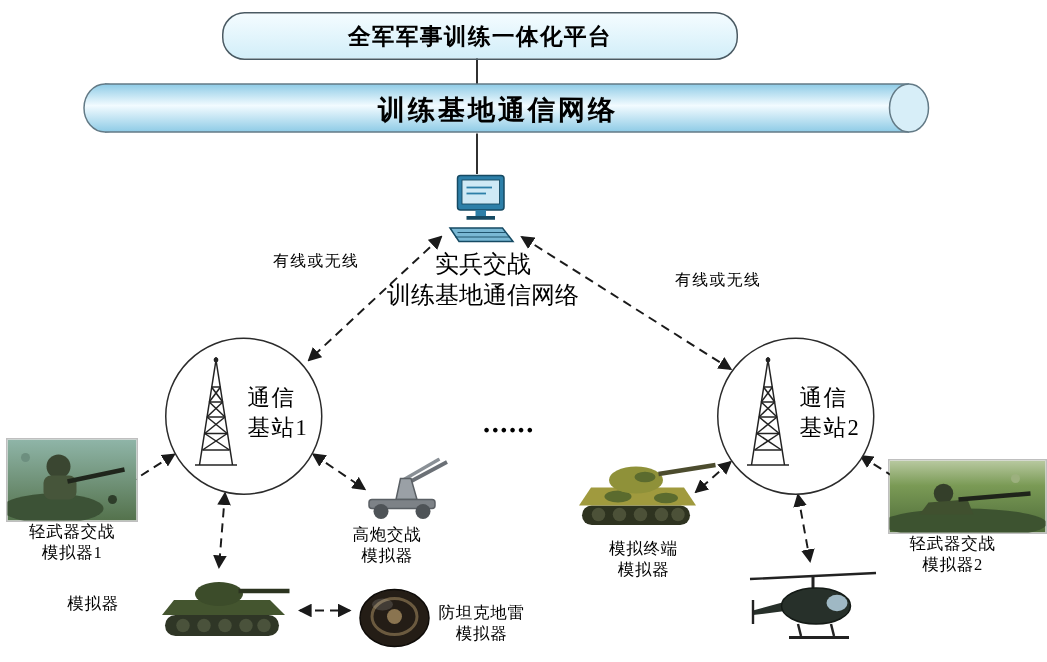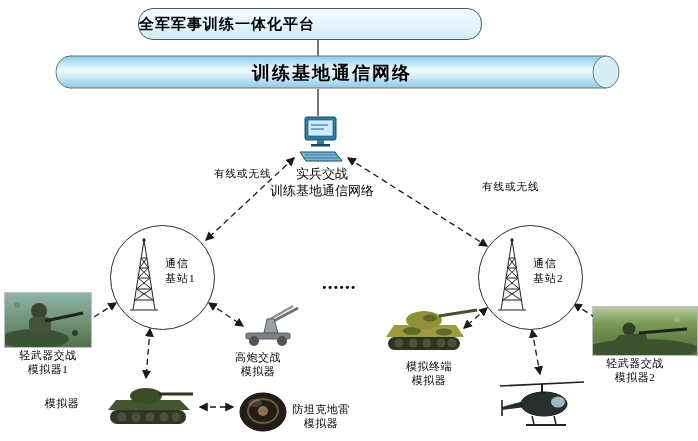--- a/index.html
+++ b/index.html
@@ -3,38 +3,38 @@
 <meta charset="utf-8">
 <style>
   html,body{margin:0;padding:0;background:#fff;}
   .canvas{
     position:relative;width:698px;height:441px;background:#fff;overflow:hidden;
     font-family:"Liberation Serif","DejaVu Serif",serif;color:#000;
   }
   .abs{position:absolute;}
   
   .platform-box{
-    left:138px;top:8px;width:342px;height:30px;
+    left:148px;top:8px;width:342px;height:30px;
     border:1px solid #4a5a63;border-radius:15px;
     background:linear-gradient(#f4fcff,#d2eef9);
-    display:flex;align-items:center;
+    display:flex;align-items:center;justify-content:center;
     font-size:15px;font-weight:600;letter-spacing:1px;
   }
   
   .network-title{
     left:40px;top:61px;width:584px;text-align:center;
     font-size:18px;font-weight:bold;letter-spacing:2px;
   }
-  .proc-label{left:246px;top:167px;width:152px;text-align:center;font-size:13px;line-height:1.3;font-family:Liberation Mono, monospace;}
-  .link-label{font-size:10.5px;letter-spacing:1px;margin-left:32px;}
+  .proc-label{left:246px;top:167px;width:152px;text-align:center;font-size:16px;line-height:1.3;}
+  .link-label{font-size:10.5px;letter-spacing:1px;}
   .circle{
     width:105px;height:105px;border-radius:50%;
     border:1.3px solid #2b2b2b;background:#fff;box-sizing:border-box;
   }
-  .station-label{font-size:11px;line-height:1.35;letter-spacing:1px;}
+  .station-label{font-size:15px;line-height:1.35;letter-spacing:1px;}
   .dots{font-size:19px;font-weight:bold;letter-spacing:1px;}
   .label{position:absolute;text-align:center;font-size:11px;line-height:1.28;letter-spacing:0.5px;}
   .photo{border:1px solid rgba(0,0,0,0.25);}
   svg{display:block;}
 </style>
 </head>
 <body>
 
 <div class="canvas">
 

